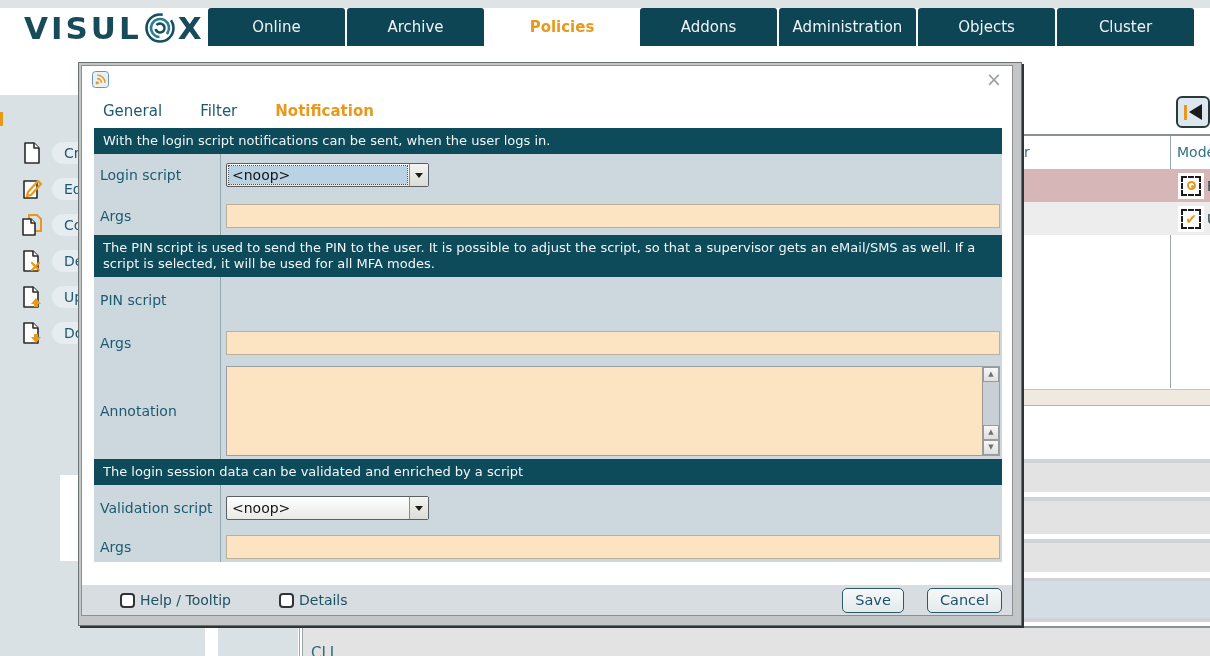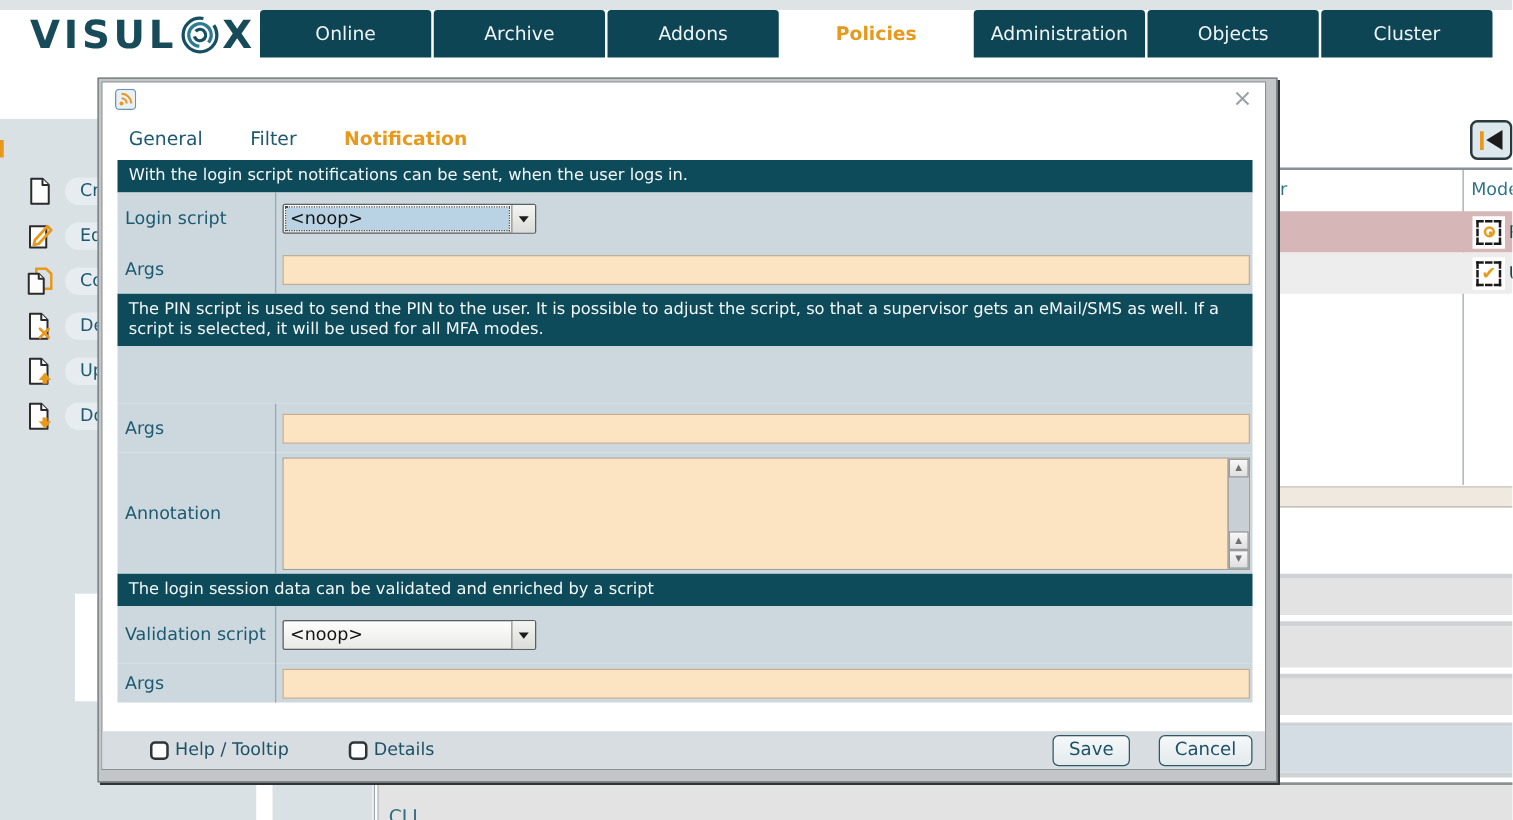--- a/index.html
+++ b/index.html
@@ -119,22 +119,22 @@
     <circle cx="17" cy="17" r="13.5" fill="none" stroke="#155060" stroke-width="2.6" stroke-dasharray="66 10"></circle>
     <circle cx="17" cy="17" r="9" fill="none" stroke="#2d7d92" stroke-width="2.6" stroke-dasharray="44 8" transform="rotate(120 17 17)"></circle>
     <circle cx="17" cy="17" r="4.5" fill="none" stroke="#155060" stroke-width="2.6" stroke-dasharray="22 4" transform="rotate(240 17 17)"></circle>
   </svg>
   <span>X</span>
 </div>
 
 <nav class="nav">
   <div class="nav-tab">Online</div>
   <div class="nav-tab">Archive</div>
+  <div class="nav-tab wide active">Policies</div>
   <div class="nav-tab">Addons</div>
-  <div class="nav-tab wide active">Policies</div>
   <div class="nav-tab">Administration</div>
   <div class="nav-tab">Objects</div>
   <div class="nav-tab">Cluster</div>
 </nav>
 
 <aside class="sidebar">
   <div class="side-sliver"></div>
 
   <div class="side-item" style="top:44px;">
     <svg class="ic docsvg" viewBox="0 0 24 24">
@@ -273,20 +273,21 @@
       </div>
       <div class="frow h-arg">
         <div class="lbl">Args</div>
         <div class="fld">
           <input class="txt" type="text" value="" style="">
         </div>
       </div>
 
       <div class="sec-h">The PIN script is used to send the PIN to the user. It is possible to adjust the script, so that a supervisor gets an eMail/SMS as well. If a script is selected, it will be used for all MFA modes.</div>
       <div class="frow h-sel2">
+        <div class="lbl">PIN script</div>
       </div>
       <div class="frow h-arg">
         <div class="lbl">Args</div>
         <div class="fld">
           <input class="txt" type="text" value="" style="">
         </div>
       </div>
       <div class="frow h-anno">
         <div class="lbl">Annotation</div>
         <div class="fld">

